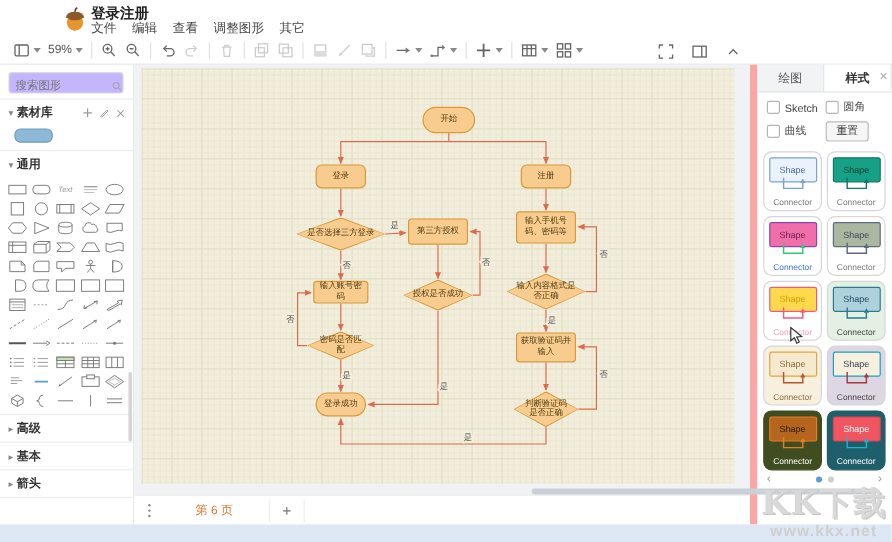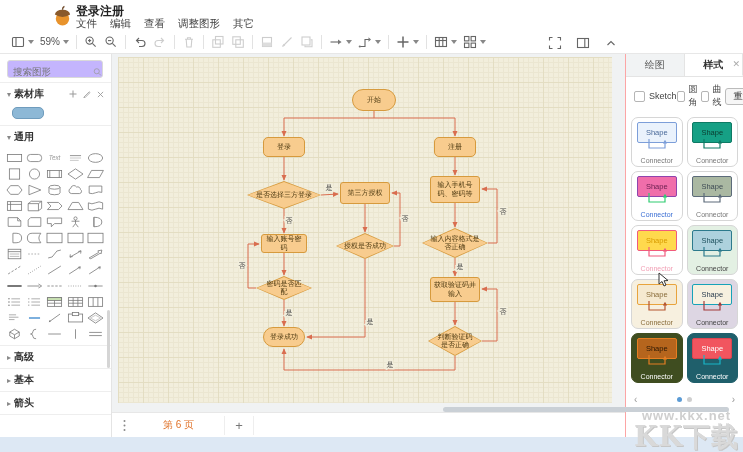--- a/index.html
+++ b/index.html
@@ -55,26 +55,26 @@
         font-size:7px;line-height:1.2;color:#4d3a12;background:#f8cc8e;border:1px solid #d69a3d;
         border-radius:3px;box-sizing:border-box;padding:1px 2px;}
   .node.terminator{border-radius:11px;}
   .node.rounded{border-radius:5px;}
   .node.diamond{background:transparent;border:none;padding:0;}
   .dm-o{position:absolute;inset:0;background:#d69a3d;clip-path:polygon(50% 0,100% 50%,50% 100%,0 50%);}
   .dm-i{position:absolute;inset:1px;background:#f8cc8e;clip-path:polygon(50% 0,100% 50%,50% 100%,0 50%);}
   .dm-l{position:relative;z-index:2;padding:0 8px;}
 
   
-  #rightpanel{position:absolute;left:625px;top:54px;width:118px;height:383px;background:#fff;border-left:1px solid #fca5a5;box-sizing:border-box;}
+  #rightpanel{position:absolute;left:625px;top:54px;width:118px;height:383px;background:#fff;border-left:6px solid #fca5a5;box-sizing:border-box;}
   #rp-tabs{display:flex;height:22px;background:#f1f3f4;border-bottom:1px solid #e4e4e4;}
   .rp-tab{flex:1;display:flex;align-items:center;justify-content:center;font-size:10px;color:#555;border-right:1px solid #e4e4e4;}
   .rp-tab.active{background:#fff;border-bottom:1px solid #fff;font-weight:bold;color:#333;}
   #rp-close{position:absolute;right:3px;top:5px;color:#aaa;font-size:9px;}
-  #rp-opts{display:grid;grid-template-columns:1fr 1fr 1fr 1fr;padding:6px 6px 2px 8px;row-gap:5px;font-size:9px;color:#444;}
+  #rp-opts{display:grid;grid-template-columns:1fr 1fr;padding:6px 6px 2px 8px;row-gap:5px;font-size:9px;color:#444;}
   .opt{display:flex;align-items:center;gap:4px;}
   .cb{width:9px;height:9px;border:1px solid #b5b5b5;border-radius:2px;background:#fff;}
   #reset-btn{font-size:9px;border:1px solid #bbb;border-radius:3px;background:#f6f6f6;padding:1px 8px;width:max-content;color:#333;}
   #presets{display:grid;grid-template-columns:1fr 1fr;gap:4px;padding:6px 5px 0 5px;}
   .preset{height:48px;border:1px solid #d6d6d6;border-radius:7px;position:relative;overflow:hidden;}
   .p-shape{position:absolute;left:50%;top:4px;transform:translateX(-50%);width:38px;height:19px;border-radius:2px;
            display:flex;align-items:center;justify-content:center;font-size:7.5px;}
   .p-conn-svg{position:absolute;left:50%;top:21px;transform:translateX(-50%);}
   .p-conn-label{position:absolute;left:0;right:0;bottom:2px;text-align:center;font-size:7px;}
   #rp-pager{position:absolute;left:0;bottom:32px;width:100%;display:flex;align-items:center;justify-content:space-between;padding:0 8px;box-sizing:border-box;color:#999;font-size:10px;}
@@ -841,18 +841,18 @@
       <circle cx="2.5" cy="6.5" r="1" fill="#888"></circle>
       <circle cx="2.5" cy="11" r="1" fill="#888"></circle>
   </svg>
   <div id="page-tab">第 6 页</div>
   <div id="add-page">+</div>
 </div>
 <div id="hscroll"></div>
 <div id="bottomstrip"></div>
 
 <div id="watermark">
+  <div id="wm1">KK下载</div>
   <div id="wm2">www.kkx.net</div>
-  <div id="wm1">KK下载</div>
 </div>
 <svg id="cursor" width="13" height="16" viewBox="0 0 13 16">
   <path d="M2 1 L2 12 L5 9.5 L7 14 L9 13 L7 8.8 L11 8.5 Z" fill="#fff" stroke="#333" stroke-width="1"></path>
 </svg>
 
 </body></html>

